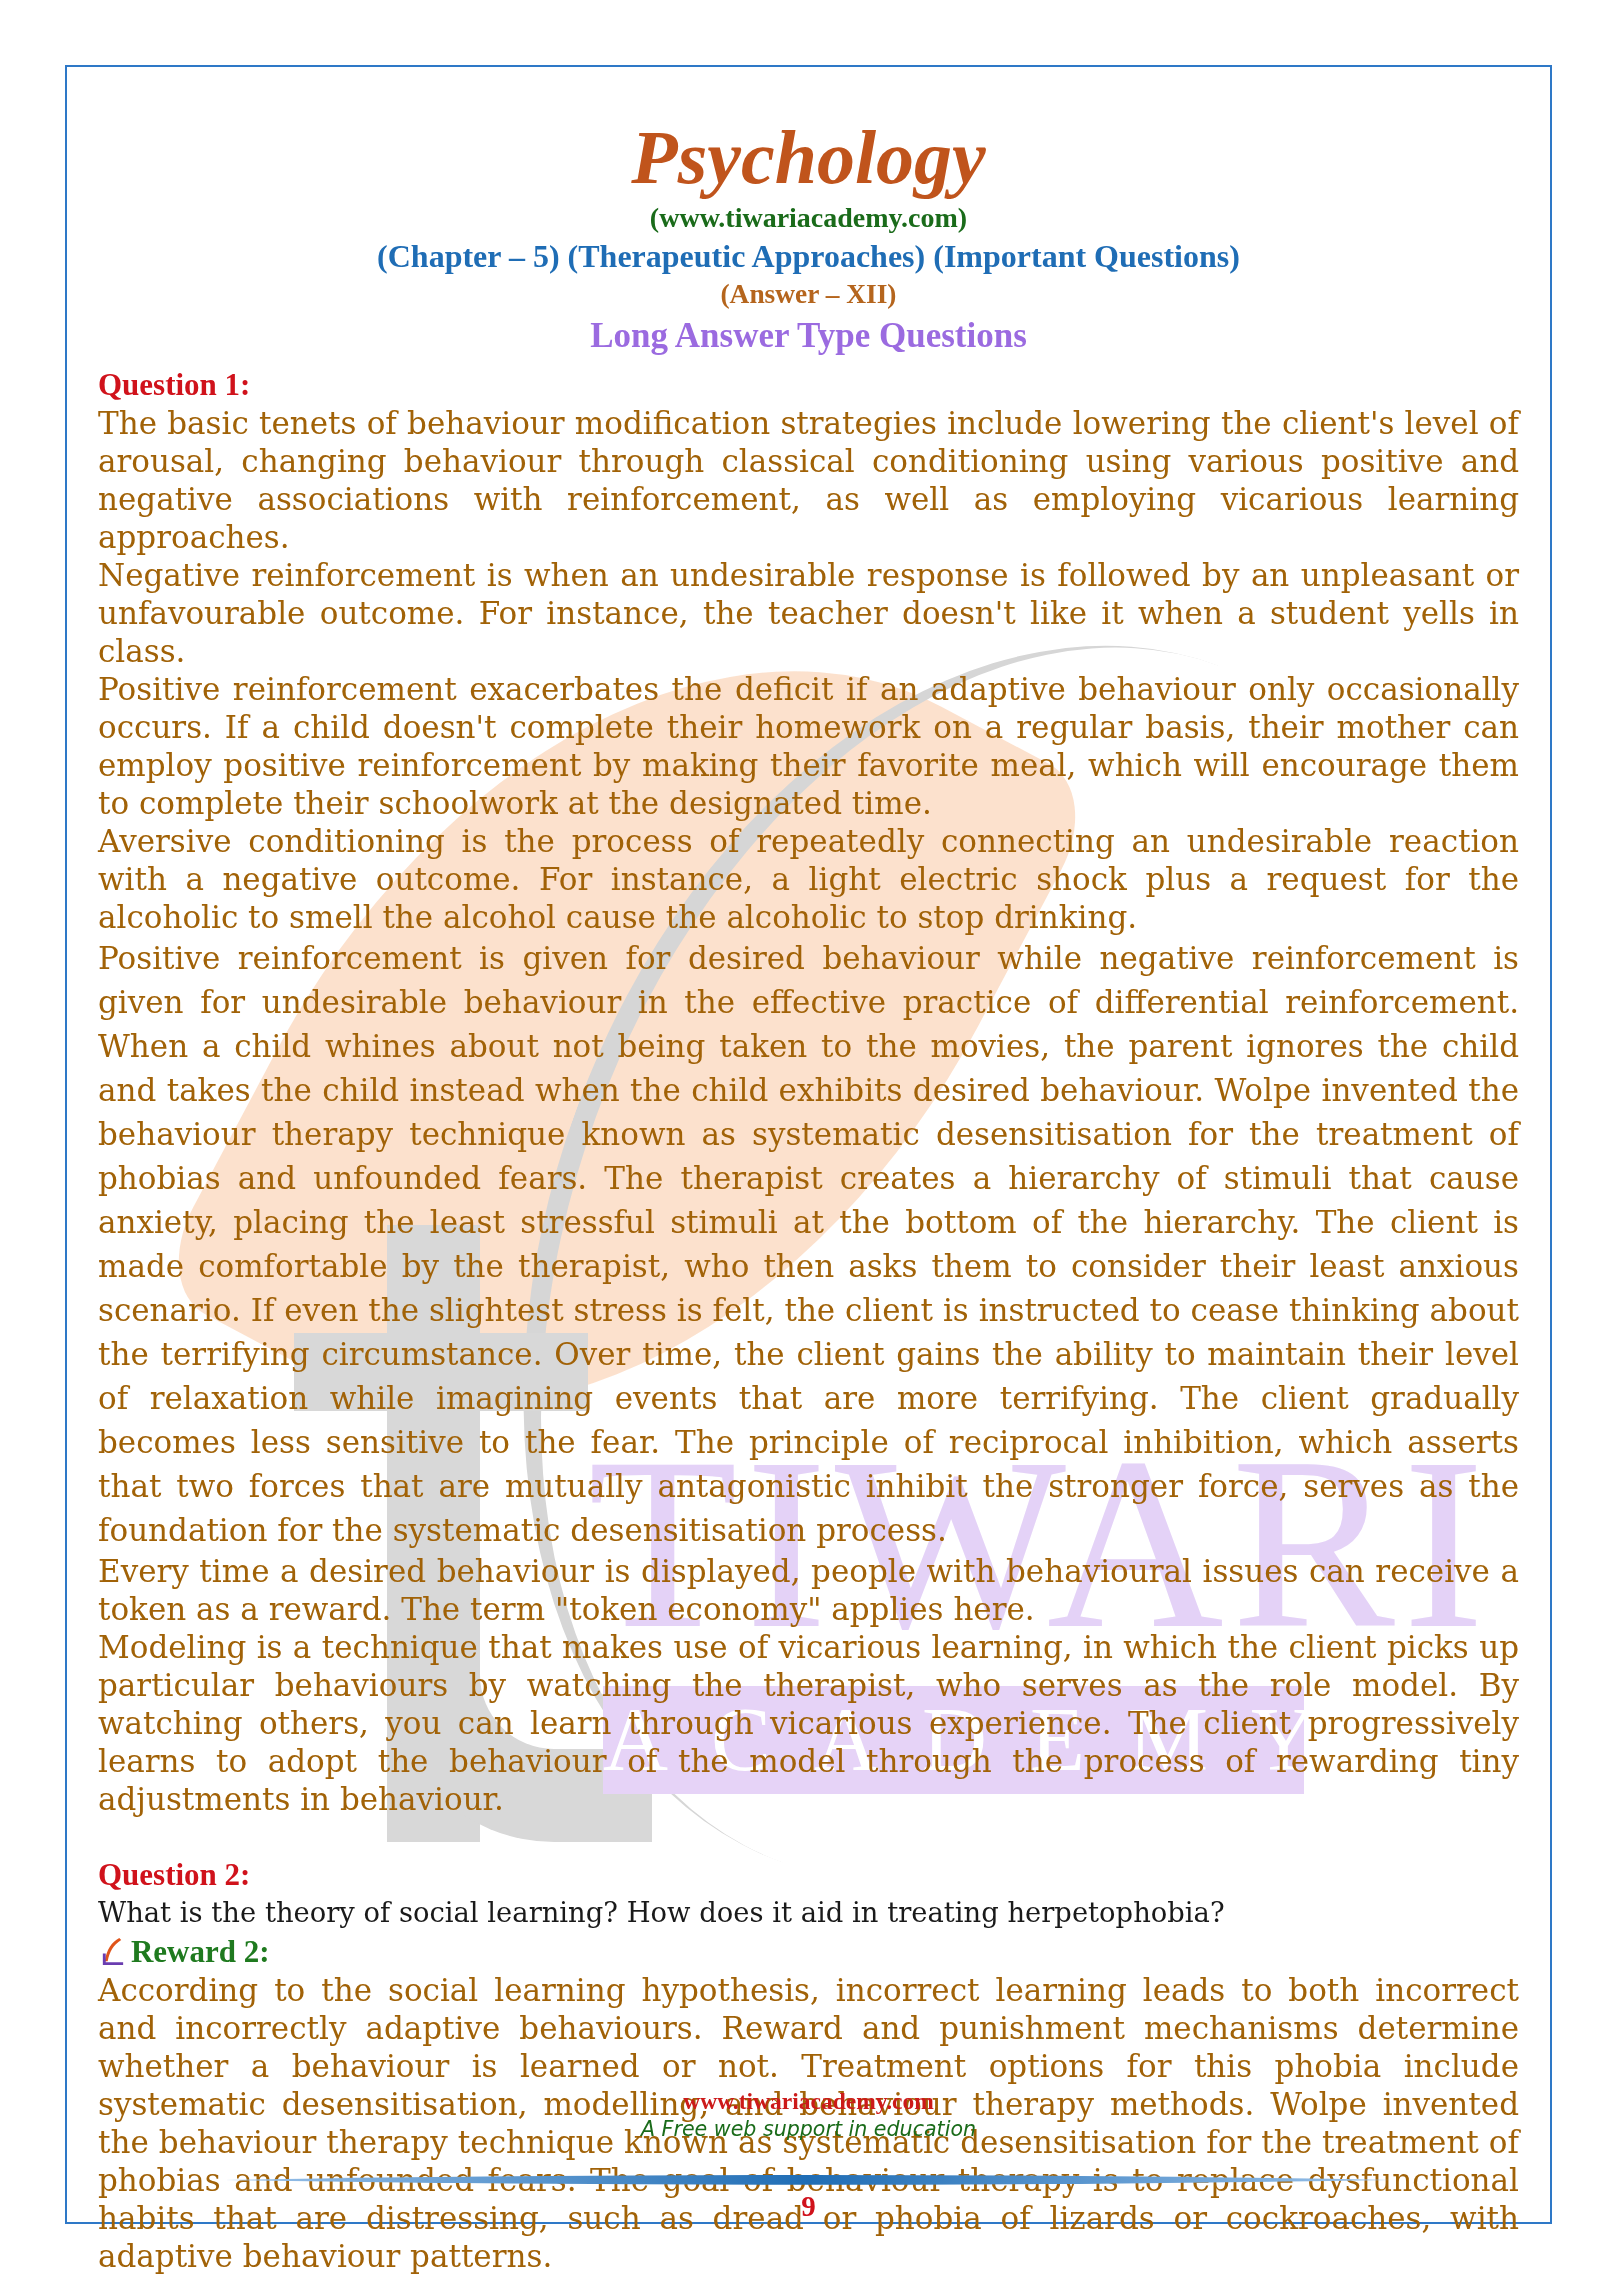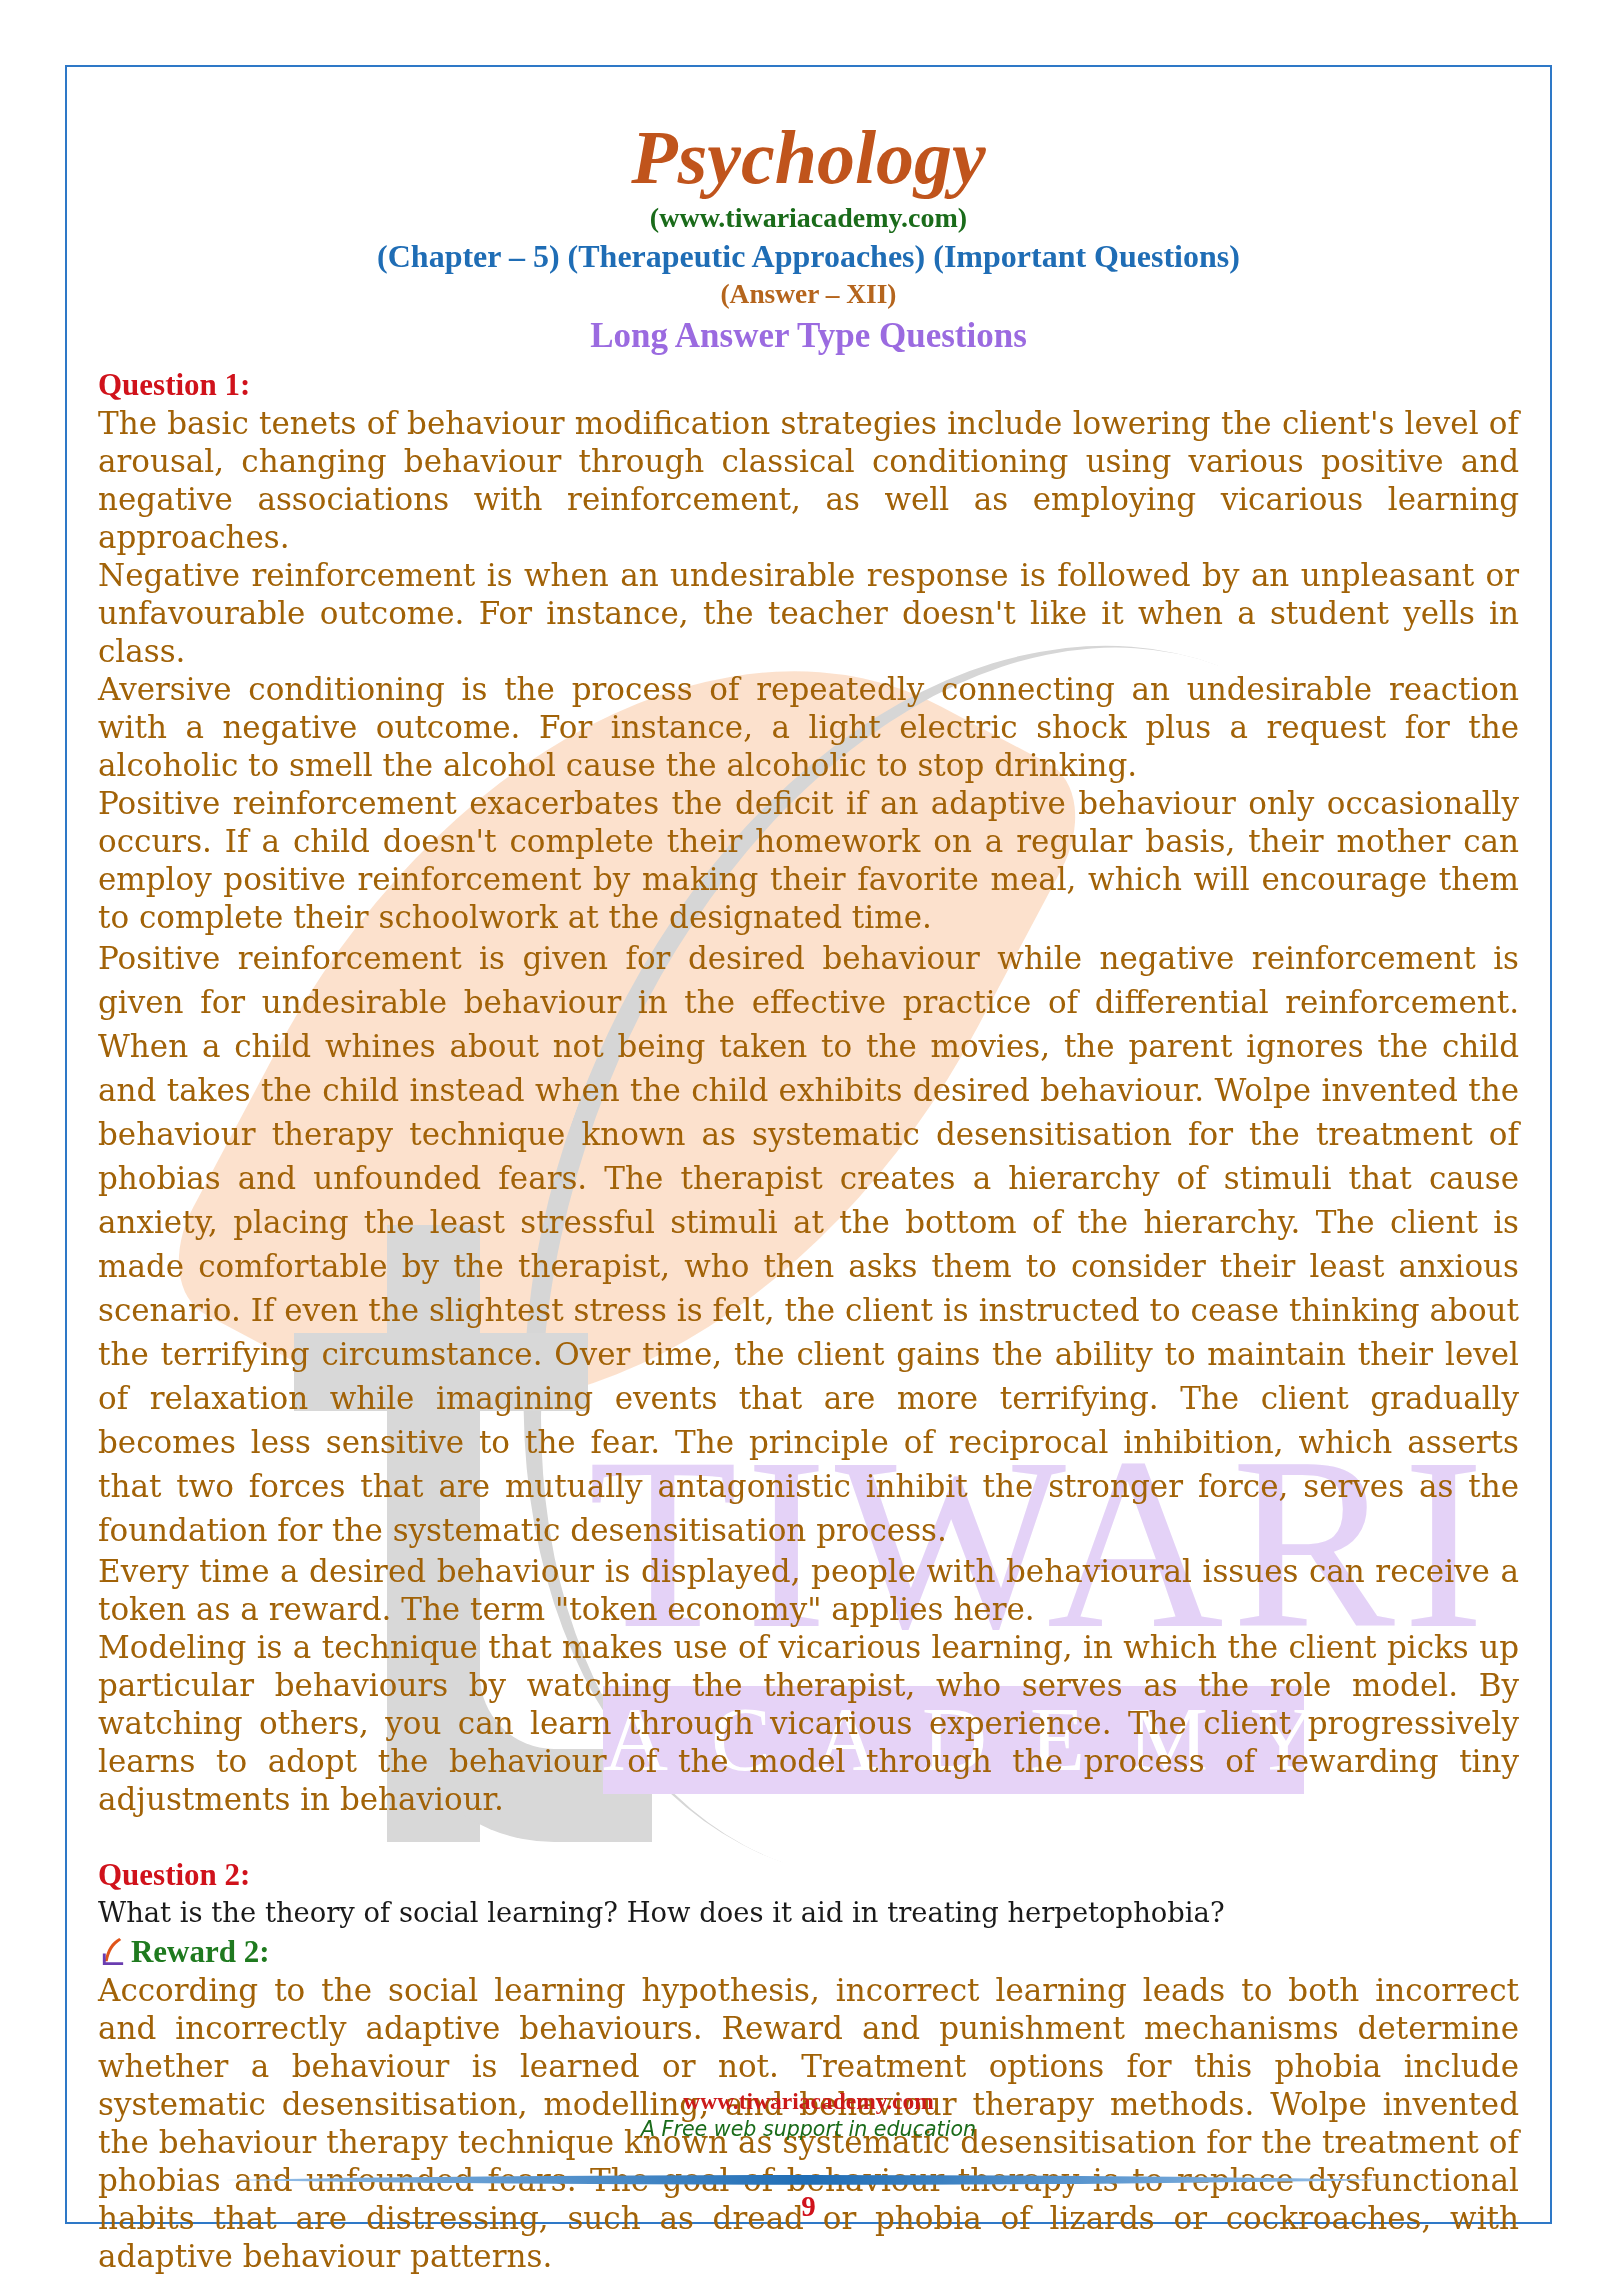--- a/index.html
+++ b/index.html
@@ -74,22 +74,22 @@
     <div class="site">(www.tiwariacademy.com)</div>
     <div class="chapter">(Chapter – 5) (Therapeutic Approaches) (Important Questions)</div>
     <div class="klass">(Answer – XII)</div>
     <div class="section">Long Answer Type Questions</div>
   </div>
 
   <div>
     <div class="q-label">Question 1:</div>
     <p class="text">The basic tenets of behaviour modification strategies include lowering the client's level of arousal, changing behaviour through classical conditioning using various positive and negative associations with reinforcement, as well as employing vicarious learning approaches.</p>
     <p class="text">Negative reinforcement is when an undesirable response is followed by an unpleasant or unfavourable outcome. For instance, the teacher doesn't like it when a student yells in class.</p>
+    <p class="text">Positive reinforcement exacerbates the deficit if an adaptive behaviour only occasionally occurs. If a child doesn't complete their homework on a regular basis, their mother can employ positive reinforcement by making their favorite meal, which will encourage them to complete their schoolwork at the designated time.</p>
     <p class="text">Aversive conditioning is the process of repeatedly connecting an undesirable reaction with a negative outcome. For instance, a light electric shock plus a request for the alcoholic to smell the alcohol cause the alcoholic to stop drinking.</p>
-    <p class="text">Positive reinforcement exacerbates the deficit if an adaptive behaviour only occasionally occurs. If a child doesn't complete their homework on a regular basis, their mother can employ positive reinforcement by making their favorite meal, which will encourage them to complete their schoolwork at the designated time.</p>
     <p class="text wide">Positive reinforcement is given for desired behaviour while negative reinforcement is given for undesirable behaviour in the effective practice of differential reinforcement. When a child whines about not being taken to the movies, the parent ignores the child and takes the child instead when the child exhibits desired behaviour. Wolpe invented the behaviour therapy technique known as systematic desensitisation for the treatment of phobias and unfounded fears. The therapist creates a hierarchy of stimuli that cause anxiety, placing the least stressful stimuli at the bottom of the hierarchy. The client is made comfortable by the therapist, who then asks them to consider their least anxious scenario. If even the slightest stress is felt, the client is instructed to cease thinking about the terrifying circumstance. Over time, the client gains the ability to maintain their level of relaxation while imagining events that are more terrifying. The client gradually becomes less sensitive to the fear. The principle of reciprocal inhibition, which asserts that two forces that are mutually antagonistic inhibit the stronger force, serves as the foundation for the systematic desensitisation process.</p>
     <p class="text">Every time a desired behaviour is displayed, people with behavioural issues can receive a token as a reward. The term "token economy" applies here.</p>
     <p class="text">Modeling is a technique that makes use of vicarious learning, in which the client picks up particular behaviours by watching the therapist, who serves as the role model. By watching others, you can learn through vicarious experience. The client progressively learns to adopt the behaviour of the model through the process of rewarding tiny adjustments in behaviour.</p>
   </div>
 
   <div class="gap"></div>
 
   <div>
     <div class="q-label">Question 2:</div>
     <div class="q-text">What is the theory of social learning? How does it aid in treating herpetophobia?</div>

